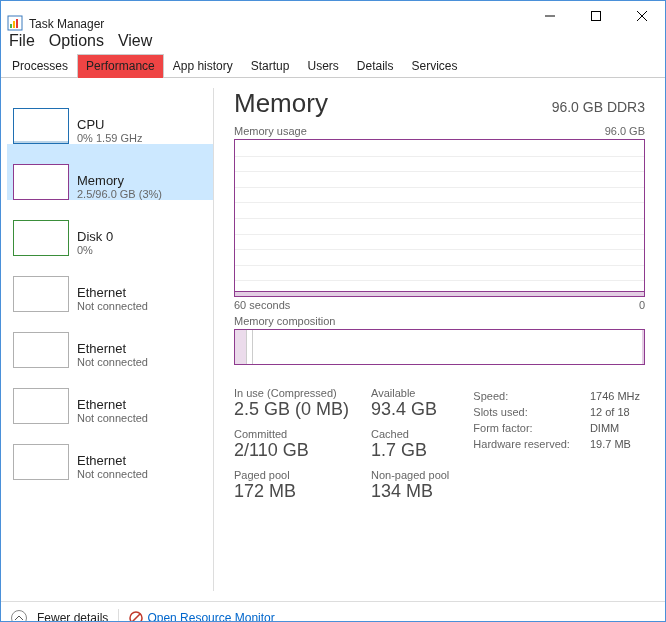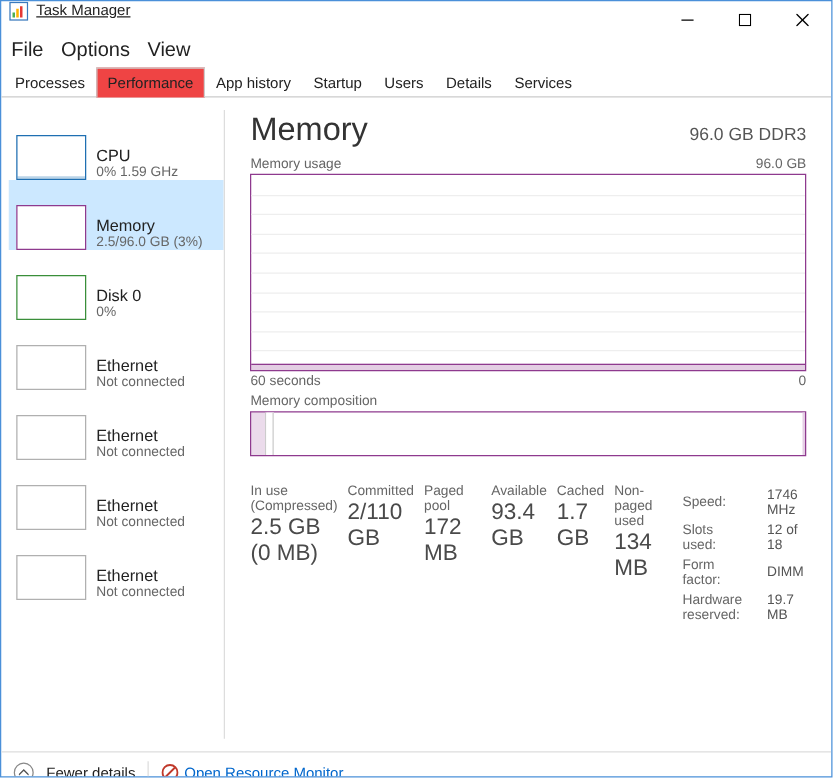--- a/index.html
+++ b/index.html
@@ -1,17 +1,17 @@
 <!DOCTYPE html>
 <html><head>
 <meta charset="utf-8">
 <style>
   * { box-sizing: border-box; margin: 0; padding: 0; font-family: "Segoe UI", Arial, sans-serif; }
   body { width: 666px; height: 622px; background: #fff; border: 1px solid #4a90d9; font-size: 12px; color: #222; }
-  .titlebar { height: 30px; display: flex; align-items: flex-start; padding-left: 6px; text-decoration: underline; }
+  .titlebar { height: 30px; display: flex; align-items: flex-end; padding-left: 6px; }
   .titlebar .icon-app { width: 16px; height: 16px; margin-right: 6px; }
   .title { font-size: 12px; }
   .win-controls { margin-left: auto; display: flex; }
   .win-btn { width: 46px; height: 30px; display: flex; align-items: center; justify-content: center; }
   .menubar { height: 20px; display: flex; align-items: center; padding-left: 8px; gap: 14px; font-size: 16px; }
   .menubar span { cursor: default; }
   .tabs { display: flex; border-bottom: 1px solid #ccc; padding-left: 2px; margin-top: 2px; }
   .tab { padding: 4px 8px 5px; font-size: 12px; border: 1px solid transparent; border-bottom: none; cursor: default; position: relative; top: 1px; }
   .tab.active { border-color: #ccc; background: #ef4444; }
   .content { display: flex; height: 523px; }
@@ -37,21 +37,21 @@
   .usage-chart { height: 158px; border: 1px solid #8e3a8e; margin-top: 2px; position: relative; background: #fff; }
   .usage-chart .grid { position:absolute; inset:0; }
   .usage-chart .hline { position:absolute; left:0; right:0; height:1px; background:#eee; }
   .usage-chart .bottom-band { position:absolute; left:0; right:0; bottom:0; height:5px; background: rgba(142,58,142,0.25); border-top:1px solid #8e3a8e; }
   .axis-row { display: flex; justify-content: space-between; font-size: 11px; color: #666; margin-top: 2px; }
   .comp-chart { height: 36px; border: 1px solid #8e3a8e; margin-top: 2px; position: relative; background: #fff; }
   .comp-used { position:absolute; top:0; bottom:0; left:0; width: 12px; background: rgba(142,58,142,0.18); border-right:1px solid #ccc; }
   .comp-mod  { position:absolute; top:0; bottom:0; left:12px; width: 6px; border-right:1px solid #ccc; background: #fff; }
   .comp-reserved { position:absolute; top:0; bottom:0; right:0; width:2px; background:#e5cde5; }
   .stats { display: flex; margin-top: 22px; gap: 22px; }
-  .stat-col { display: flex; flex-direction: row; gap: 8px; }
+  .stat-col { display: flex; flex-direction: column; gap: 8px; }
   .stat-block .lbl { font-size: 11px; color: #666; }
   .stat-block .val { font-size: 18px; color: #4a4a4a; }
   .hw { font-size: 11px; color: #555; }
   .hw table td { padding: 1px 0; }
   .hw table td:first-child { color:#666; padding-right: 18px; }
   .footer { height: 32px; border-top: 1px solid #ddd; display: flex; align-items: center; padding: 0 10px; gap: 10px; font-size: 12px; }
   .chev { width: 16px; height: 16px; border: 1px solid #888; border-radius: 50%; display:flex; align-items:center; justify-content:center; }
   .footer-sep { width:1px; height:18px; background:#ddd; }
   .link { color: #0066cc; cursor: pointer; display:flex; align-items:center; gap:4px;}
   .resmon-icon { width:14px; height:14px; display:inline-block;}
@@ -214,21 +214,21 @@
       <div class="stat-col">
         <div class="stat-block">
           <div class="lbl">Available</div>
           <div class="val">93.4 GB</div>
         </div>
         <div class="stat-block">
           <div class="lbl">Cached</div>
           <div class="val">1.7 GB</div>
         </div>
         <div class="stat-block">
-          <div class="lbl">Non-paged used</div>
+          <div class="lbl">Non-paged pool</div>
           <div class="val">134 MB</div>
         </div>
       </div>
       <div class="hw">
         <table>
           <tbody>
               <tr>
                 <td>Speed:</td>
                 <td>1746 MHz</td>
               </tr>

